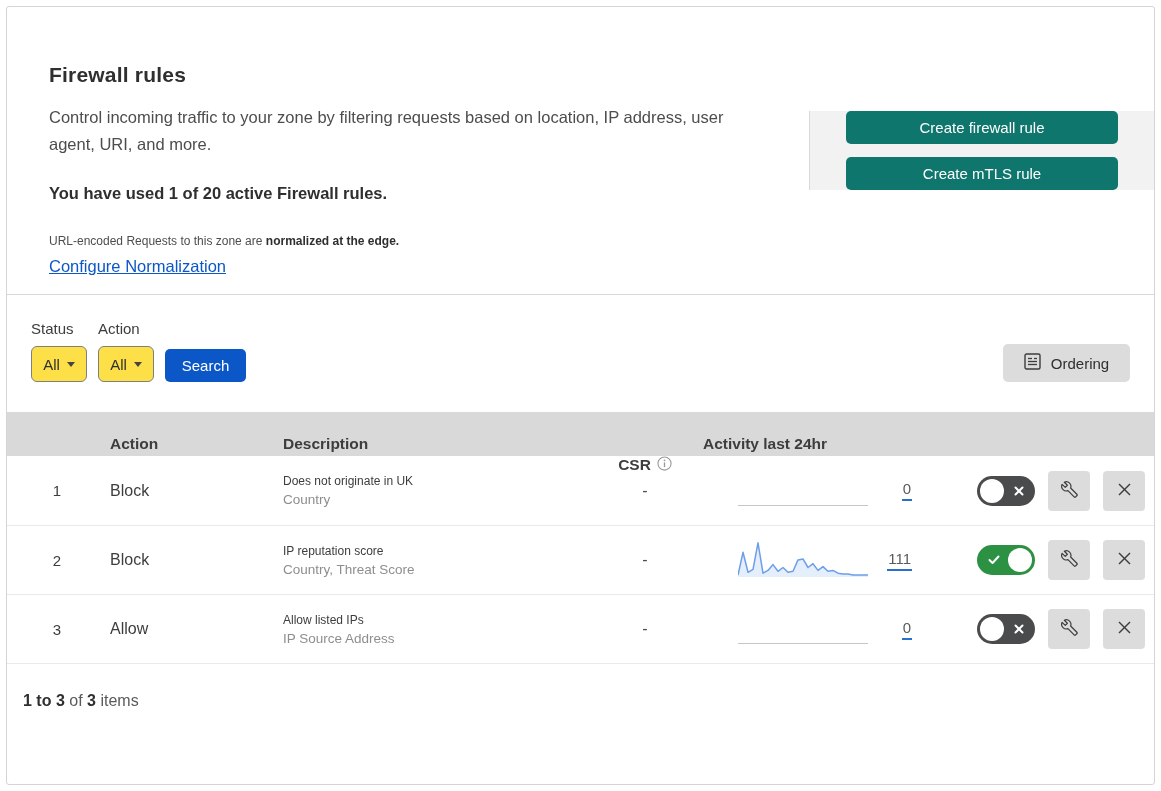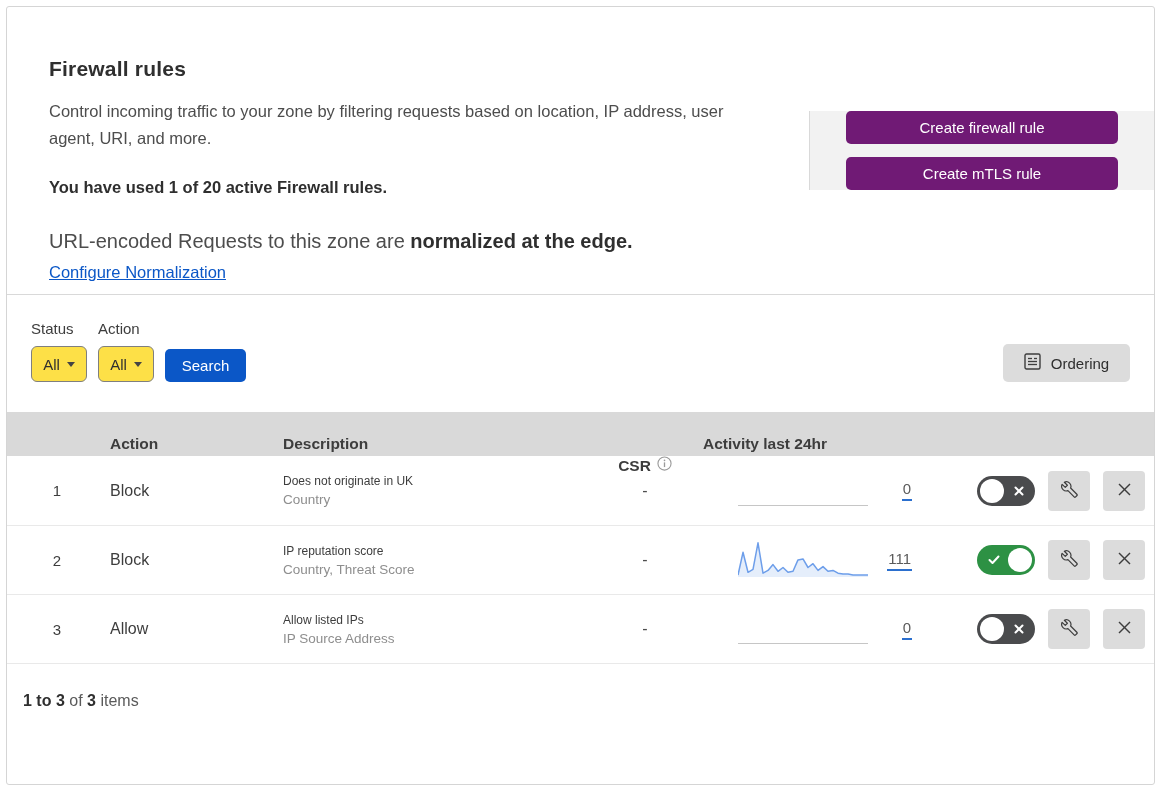--- a/index.html
+++ b/index.html
@@ -15,29 +15,29 @@
     border: 1px solid #d5d5d5; border-radius: 3px;
     background: #fff; overflow: hidden;
   }
 
   
   .top { display: flex; height: 288px; border-bottom: 1px solid #d9d9d9; align-items: center; }
   .top-left { flex: 1; padding: 38px 42px 0; }
   .page-title { font-size: 21px; font-weight: 600; color: #2f2f2f; margin-bottom: 17px; letter-spacing: .2px; }
   .desc { font-size: 16.5px; color: #4d4d4d; line-height: 1.6; max-width: 720px; margin-bottom: 27px; }
   .usage { font-size: 16.5px; font-weight: 700; color: #2f2f2f; margin-bottom: 29px; }
-  .norm { font-size: 20px; color: #4d4d4d; line-height: 1.5; }
+  .norm { font-size: 12px; color: #4d4d4d; line-height: 1.5; }
   .norm .bold { font-weight: 700; color: #2f2f2f; }
   .norm-link { display: inline-block; margin-top: 7px; color: #0b57c7; text-decoration: underline; font-size: 16.5px; cursor: pointer; }
   .top-right {
     width: 345px; background: #f2f2f2; border-left: 1px solid #d9d9d9;
     display: flex; flex-direction: column; justify-content: center; gap: 13px; padding: 0 36px;
   }
   .btn-primary {
-    height: 33px; width: 100%; background: #701a75; color: #fff;
+    height: 33px; width: 100%; background: #0f766e; color: #fff;
     font-size: 15px; border: none; border-radius: 5px; cursor: pointer;
     font-family: "Liberation Sans", sans-serif;
   }
 
   
   .filters {
     position: relative; height: 117px;
     display: flex; align-items: flex-end; gap: 11px;
     padding: 0 24px 30px;
   }
@@ -60,21 +60,21 @@
     position: absolute; right: 24px; bottom: 30px;
     width: 127px; height: 38px; background: #dcdcdc; border: none; border-radius: 5px;
     font-size: 15px; color: #2f2f2f; display: flex; align-items: center; justify-content: center;
     gap: 10px; cursor: pointer; font-family: "Liberation Sans", sans-serif;
   }
 
   
   .grid { display: grid; grid-template-columns: 100px 173px 310px 110px 230px 1fr; align-items: center; }
   .thead { height: 44px; background: #d9d9d9; font-weight: 700; font-size: 15.5px; color: #3d3d3d; }
   .th { padding-left: 3px; }
-  .th-csr { display: flex; justify-content: center; align-items: center; gap: 6px; padding-left: 0; margin-top: 44px; }
+  .th-csr { display: flex; justify-content: center; align-items: flex-start; gap: 6px; padding-left: 0; margin-top: 44px; }
   .row { height: 69px; }
   .row + .row { border-top: 1px solid #e9e9e9; }
   .cell-num { text-align: center; font-size: 15px; color: #3d3d3d; }
   .cell-action { padding-left: 3px; font-size: 16px; color: #3d3d3d; }
   .cell-desc { padding-left: 3px; }
   .cell-desc .main { font-size: 12px; color: #3d3d3d; margin-bottom: 4px; }
   .cell-desc .sub { font-size: 13.5px; color: #8e8e8e; }
   .cell-csr { text-align: center; font-size: 16px; color: #4d4d4d; }
   .cell-activity { display: flex; align-items: center; height: 100%; }
   .spark { width: 130px; height: 44px; margin-left: 38px; position: relative; }

